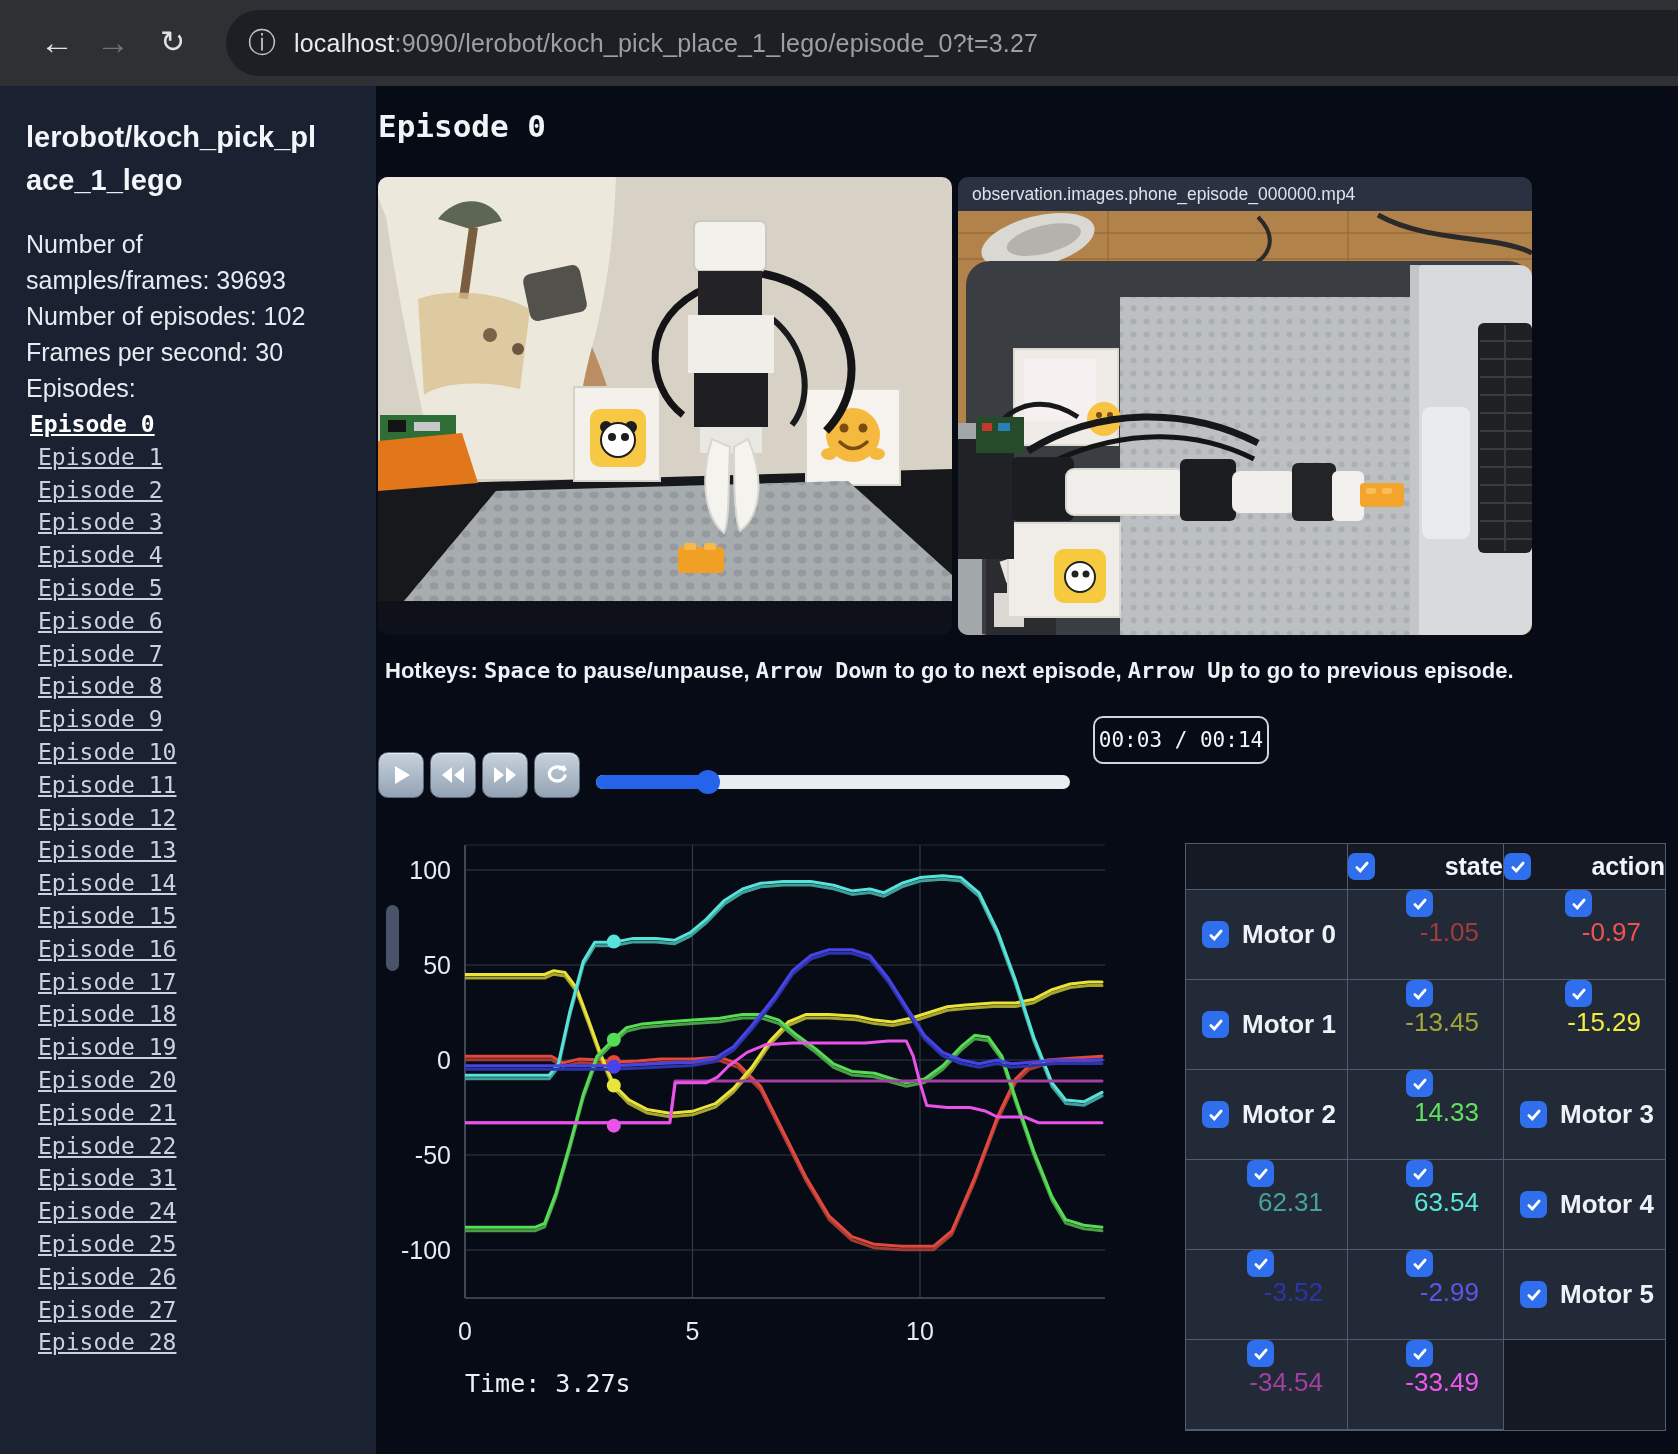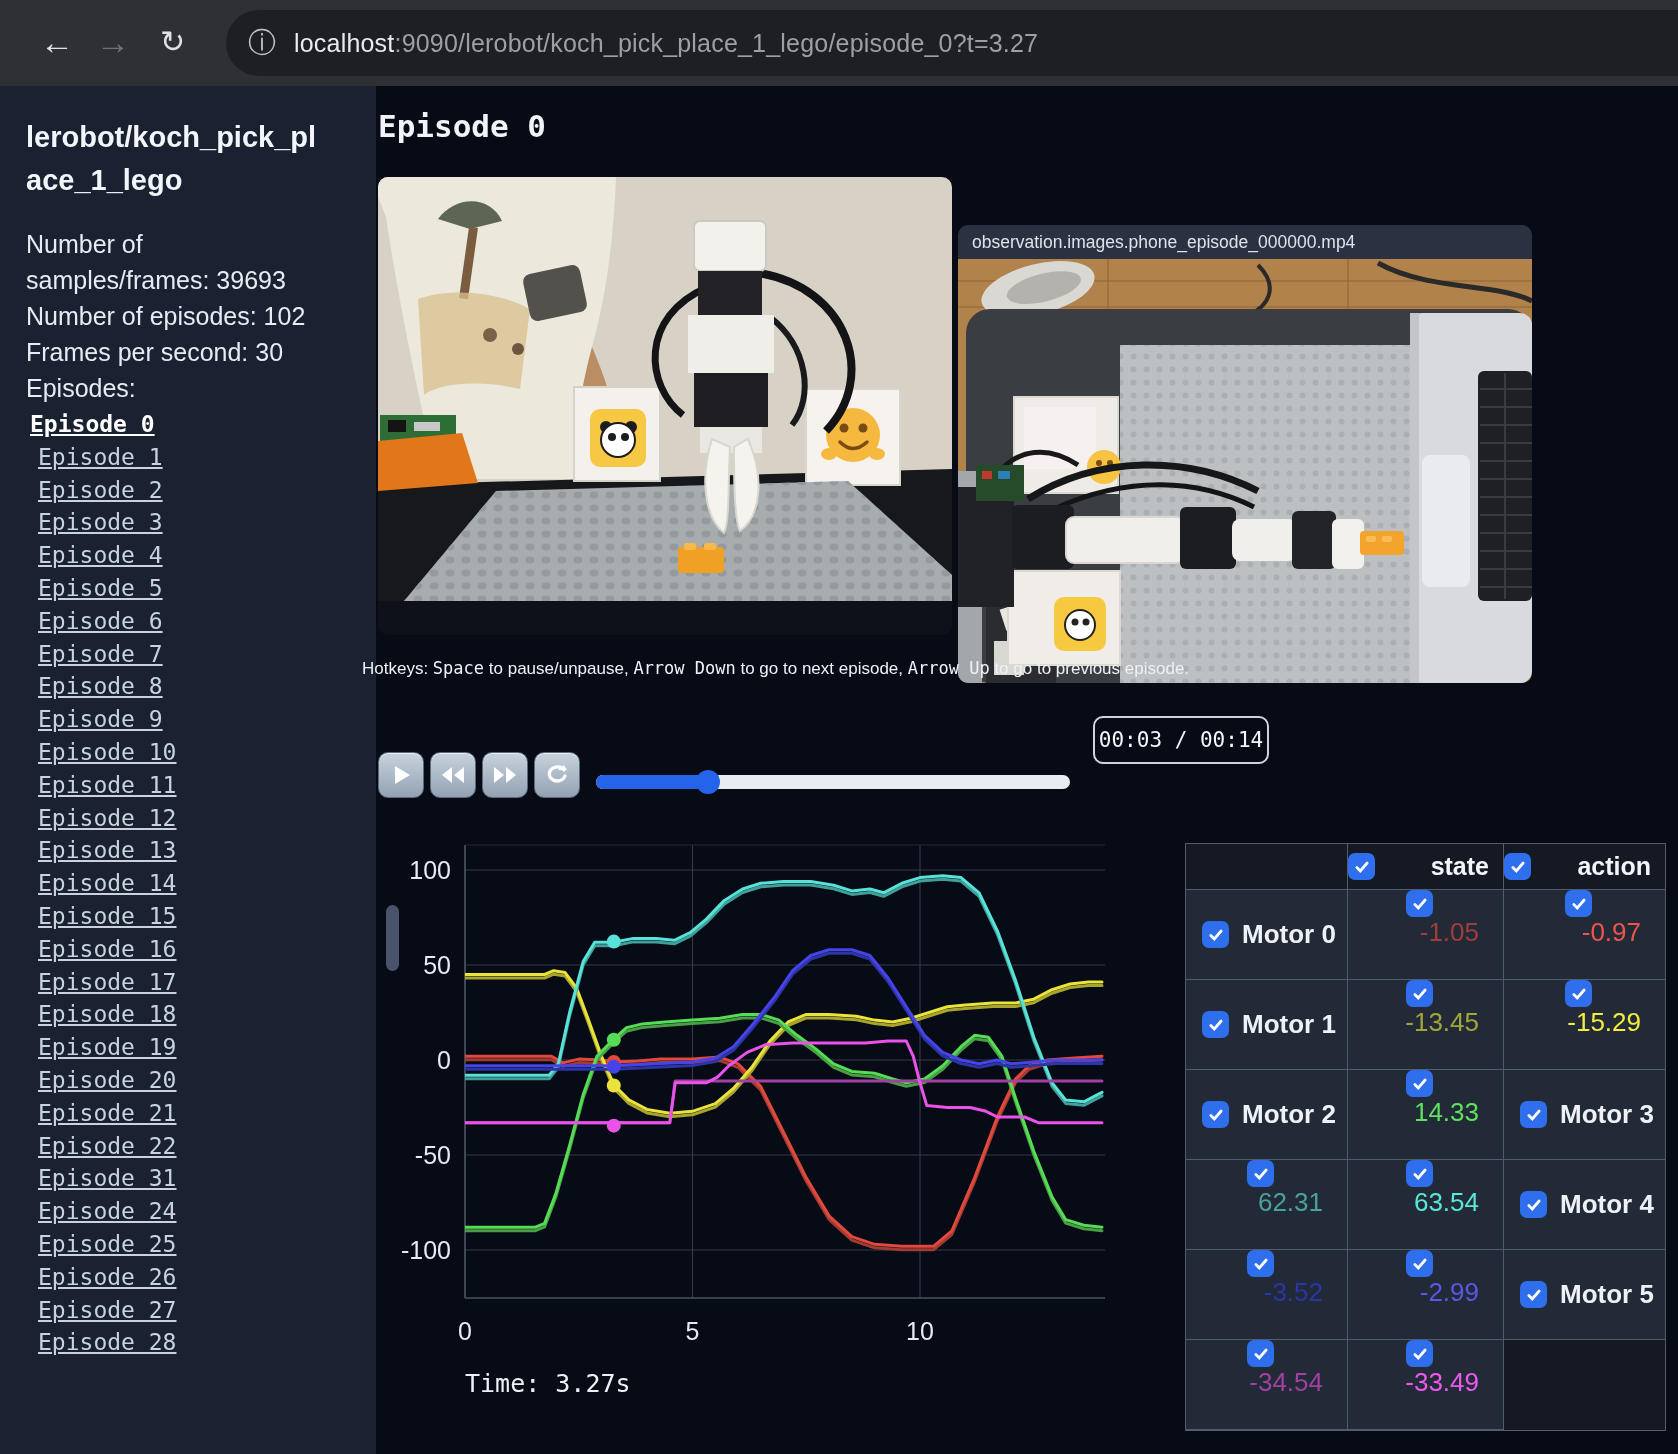--- a/index.html
+++ b/index.html
@@ -29,28 +29,28 @@
       line-height:32.8px;color:#c9d2dd;text-decoration:underline;cursor:pointer;}
   .ep.active{margin-left:30px;font-weight:bold;color:#ffffff;}
   #side-scrollbar{position:absolute;left:386px;top:905px;width:13px;height:66px;border-radius:7px;
       background:#49536a;}
 
   
   #main-heading{position:absolute;left:378px;top:108px;font-family:"DejaVu Sans Mono",monospace;
       font-size:31px;font-weight:bold;color:#f0f3f7;}
   .vcard{position:absolute;top:177px;width:574px;height:458px;border-radius:10px;overflow:hidden;
       background:#0e1119;}
-  #vcard-0{left:378px;} #vcard-1{left:958px;margin-top:48px;}
+  #vcard-0{left:378px;} #vcard-1{left:958px;}
   .vhead{height:34px;background:#2a3140;color:#dde3ea;font-size:17.5px;line-height:34px;
       padding-left:14px;white-space:nowrap;}
   .vbody{width:574px;height:424px;}
   .vbody svg{display:block;}
 
-  #hotkeys{position:absolute;left:362px;top:658px;width:1200px;font-size:17px;color:#eef1f5;
-      white-space:pre-wrap;}
+  #hotkeys{position:absolute;left:385px;top:658px;width:1200px;font-size:22px;color:#eef1f5;
+      white-space:pre-wrap;font-weight:bold;}
   #hotkeys .key{font-family:"DejaVu Sans Mono",monospace;}
 
   .pbtn{position:absolute;top:752px;width:44px;height:44px;border-radius:10px;cursor:pointer;
       background:linear-gradient(180deg,#c7d2dc 0%,#93a2b4 100%);border:1px solid #5c6a7a;
       display:flex;align-items:center;justify-content:center;box-shadow:inset 0 1px 0 #e6ecf2;}
   .pbtn svg{display:block;}
   #btn-play{left:378px;} #btn-rew{left:430px;} #btn-ff{left:482px;} #btn-loop{left:534px;}
 
   #slider{position:absolute;left:596px;top:775px;width:474px;height:14px;border-radius:7px;
       background:#e9edf2;cursor:pointer;}
@@ -62,21 +62,21 @@
       font-family:"DejaVu Sans Mono",monospace;font-size:21px;color:#f2f5f9;}
 
   #chart{position:absolute;left:380px;top:800px;}
 
   
   #motor-table{position:absolute;left:1185px;top:843px;display:grid;
       grid-template-columns:162px 156px 161px;grid-template-rows:46px repeat(6,90px);
       background:#141924;border:1px solid #525c6c;}
   .tc{border-right:1px solid #525c6c;border-bottom:1px solid #525c6c;display:flex;align-items:center;}
   .tc:nth-child(3n){border-right:none;}
-  .tc.head{background:#141924;justify-content:flex-end;padding-right:14px;gap:0;}
+  .tc.head{background:#141924;justify-content:flex-end;gap:0;}
   .tc.head .hlbl{color:#f2f5f9;font-weight:bold;font-size:25px;margin-left:auto;}
   .tc.body{background:#232a37;}
   .tc.mot{padding-left:16px;gap:13px;}
   .tc.mot b{color:#eef2f7;font-size:26px;}
   .tc.val{padding-left:12px;padding-right:24px;flex-direction:column;}
   .tc.val .v{margin-left:auto;font-size:26px;}
   .cb{width:27px;height:27px;border-radius:7px;background:#2f6fed;display:inline-flex;
       align-items:center;justify-content:center;flex:0 0 auto;cursor:pointer;}
   .cb svg{width:16px;height:16px;}
   .tc.head .cb{margin-right:0;}

